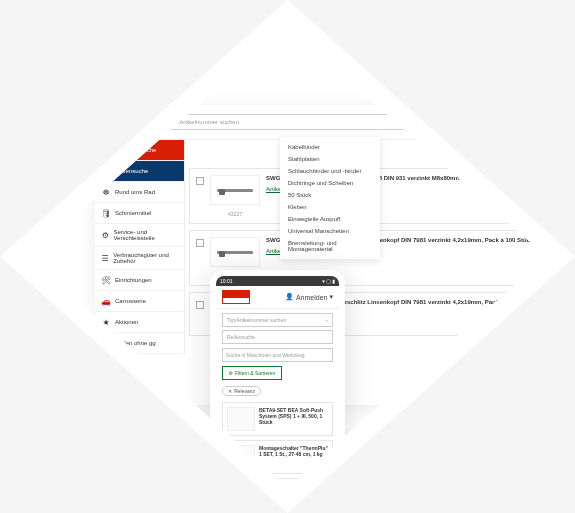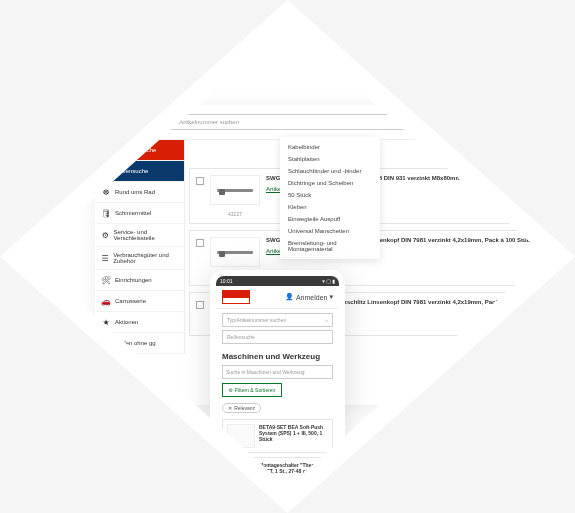--- a/index.html
+++ b/index.html
@@ -337,21 +337,20 @@
     </div>
     <div class="p-search-wrap">
       <div class="p-search">
         <span>Typ/Artikelnummer suchen</span>
         <span>⌕</span>
       </div>
       <div class="p-search">
         <span>Reifensuche</span>
       </div>
     </div>
-    <div class="p-cat-title">Maschinen und Werkzeug</div>
     <div class="p-filter-row">
       <div class="p-filter-input">
         <span>Suche in Maschinen und Werkzeug</span>
       </div>
     </div>
     <div class="p-filter-row">
       <div class="p-filter-btn">
         <span>⚙</span>
         <span>Filtern &amp; Sortieren</span>
       </div>

